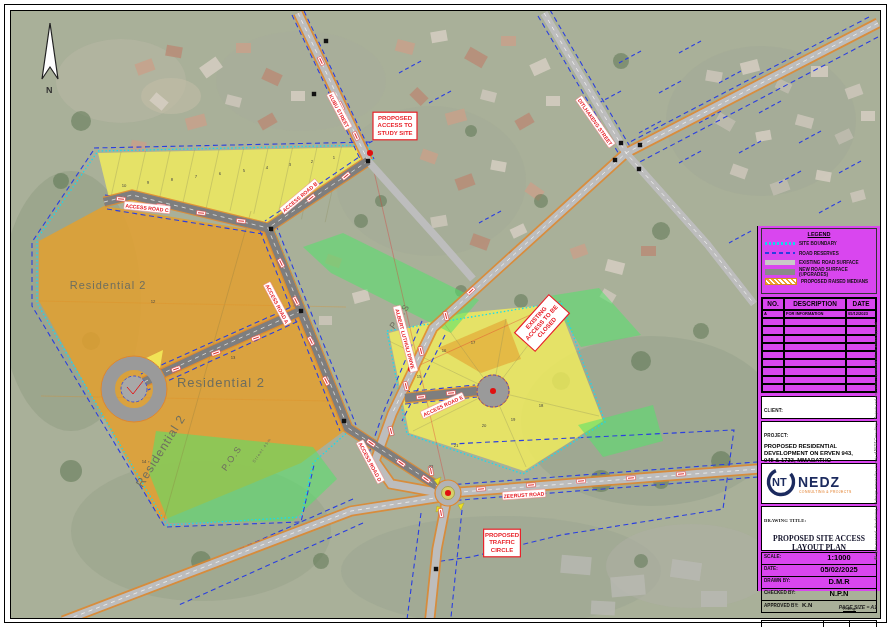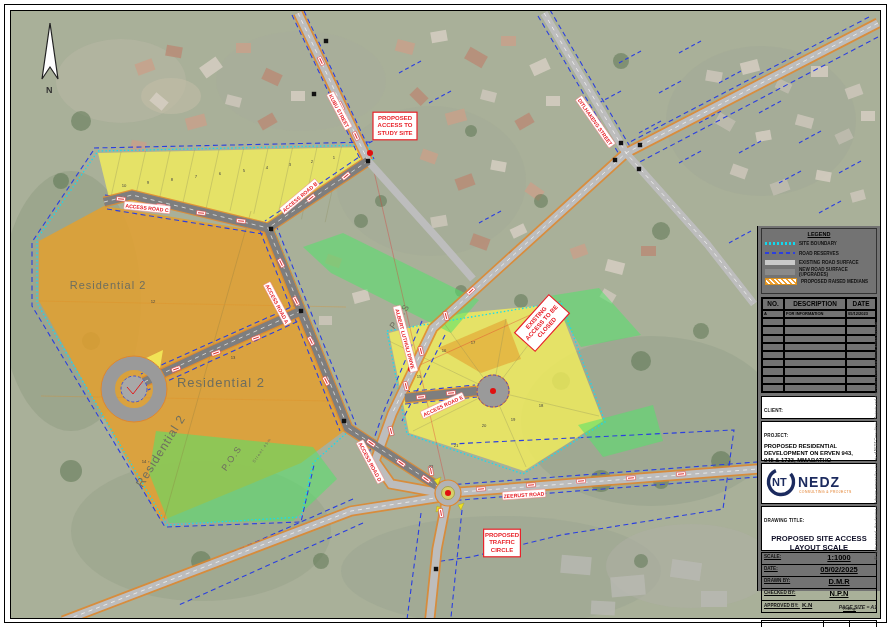--- a/index.html
+++ b/index.html
@@ -1,21 +1,21 @@
 <!DOCTYPE html>
 <html><head>
 <meta charset="utf-8">
 <style>
   html,body{margin:0;padding:0;background:#ffffff;width:891px;height:627px;overflow:hidden;
     font-family:"Liberation Sans",sans-serif;}
   .sheet{position:absolute;left:0;top:0;width:891px;height:627px;background:#fff;}
   .frame{position:absolute;left:4px;top:4px;width:881px;height:617px;border:1.5px solid #000;}
   #map-wrap{position:absolute;left:10px;top:10px;width:869px;height:607px;border:1px solid #000;}
   svg text{font-family:"Liberation Sans",sans-serif;}
-  .panel{position:absolute;left:757px;top:226px;width:123px;height:365px;background:#737373;
+  .panel{position:absolute;left:757px;top:226px;width:123px;height:365px;background:#d946ef;
     border-left:1px solid #000;box-sizing:border-box;padding:2px 3px 0 3px;}
   .box{background:#fff;border:0.8px solid #000;box-sizing:border-box;position:relative;}
   .lbl{font-size:4.6px;font-weight:bold;color:#111;letter-spacing:.2px;}
   .legend-box{border:0.8px solid #333;height:60px;margin-bottom:3px;padding:2px 3px;}
   .legend-title{font-size:5.5px;font-weight:bold;text-align:center;text-decoration:underline;margin-bottom:2px;}
   .legend-row{display:flex;align-items:center;height:9.5px;}
   .sw{width:30px;margin-right:4px;flex:0 0 30px;}
   .sw.cyan-dotted{height:3px;background:repeating-linear-gradient(90deg,#12d8ee 0 2px,transparent 2px 4px);}
   .sw.blue-dashed{height:2px;background:repeating-linear-gradient(90deg,#2b3fe0 0 4px,transparent 4px 7px);}
   .sw.gray-light{height:5px;background:#c9c9c9;}
@@ -24,23 +24,23 @@
   .legend-label{font-size:4.6px;font-weight:bold;color:#111;}
   .revtable{margin-bottom:3px;border:1px solid #000;}
   .rev-row{display:grid;grid-template-columns:22px 1fr 30px;}
   .rev-cell{border:0.5px solid #000;overflow:hidden;white-space:nowrap;}
   .rev-head{font-size:6.4px;font-weight:bold;text-align:center;height:10px;line-height:10px;}
   .rev-data{font-size:4px;font-weight:bold;height:6.2px;line-height:6.2px;padding-left:1px;}
   .client-box{height:23px;margin-bottom:2px;padding:1px 2px;}
   .project-box{height:40px;margin-bottom:2px;padding:1px 2px;}
   .ptext{font-size:5.8px;font-weight:bold;line-height:7px;margin-top:2px;color:#000;}
   .logo-box{height:41px;margin-bottom:2px;display:flex;align-items:center;justify-content:center;}
-  .title-box{height:45px;margin-bottom:2px;padding:1px 2px;}
+  .title-box{height:45px;margin-bottom:2px;padding:1px 2px;font-family:Liberation Serif, serif;}
   .dtitle{font-size:7.6px;font-weight:bold;text-align:center;line-height:9px;margin-top:8px;color:#101028;}
-  .fields{margin-bottom:8px;text-decoration:underline;}
+  .fields{margin-bottom:8px;}
   .f-row{display:grid;grid-template-columns:40px 1fr;border:0.8px solid #000;margin-top:-0.8px;height:10.8px;}
   .f-label{font-size:4.6px;font-weight:bold;padding:1px 0 0 2px;color:#111;}
   .f-value{font-size:7.5px;font-weight:bold;color:#000;text-align:center;line-height:10.5px;}
   .f-extra{position:absolute;right:26px;font-size:4px;border-bottom:0.5px solid #000;}
   .dwg-row{display:grid;grid-template-columns:62px 26px 1fr;border:1px solid #000;margin-top:-0.8px;height:18px;}
   .dwg-cell{border-right:0.8px solid #000;padding:1px 2px;position:relative;}
   .dwg-cell:last-child{border-right:none;}
   .pagesize{position:absolute;left:757px;top:604px;width:120px;text-align:right;
     font-size:5px;font-weight:bold;font-style:italic;color:#222;}
   .sidenote{position:absolute;left:874px;top:560px;width:270px;font-size:3.6px;color:#555;
@@ -583,21 +583,21 @@
         <text x="7" y="21" font-size="11" font-weight="bold" fill="#1b2a5e">NT</text>
         <text x="33" y="22" font-size="14" font-weight="bold" fill="#1b2a5e" letter-spacing="1">NEDZ</text>
         <text x="34" y="28" font-size="3.4" fill="#e07820" letter-spacing=".4">CONSULTING &amp; PROJECTS</text>
       </svg>
     </div>
 
     <div class="box title-box">
       <span class="lbl">DRAWING TITLE:</span>
       <div class="dtitle">
         <div>PROPOSED SITE ACCESS</div>
-        <div>LAYOUT SCALE</div>
+        <div>LAYOUT PLAN</div>
       </div>
     </div>
 
     <div class="fields" id="fields">
         <div class="f-row">
           <div class="f-label">SCALE:</div>
           <div class="f-value">1:1000</div>
         </div>
         <div class="f-row">
           <div class="f-label">DATE:</div>

